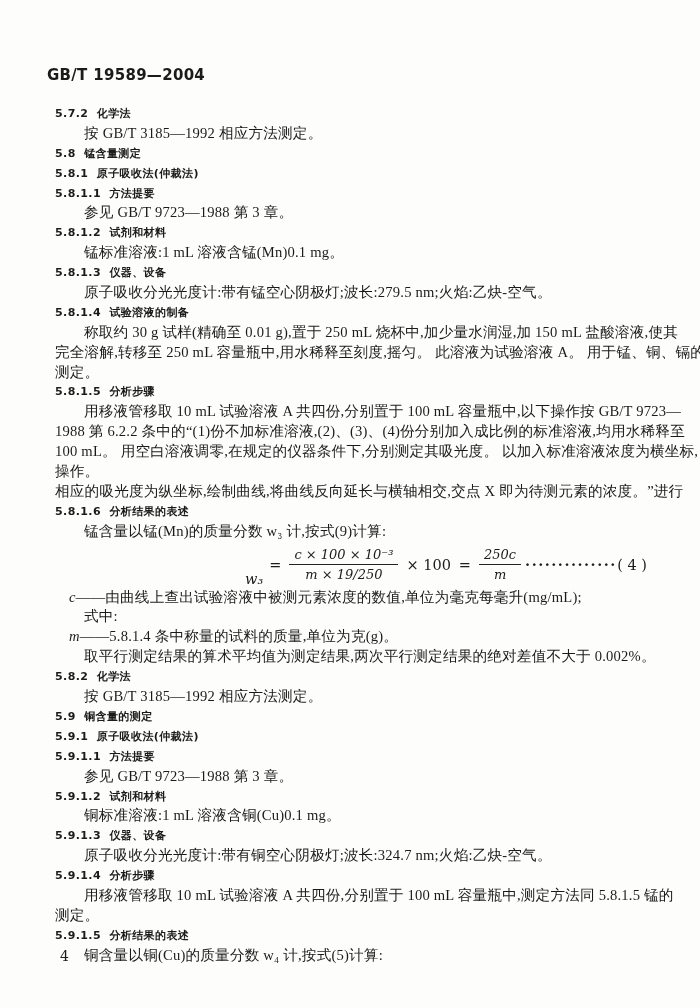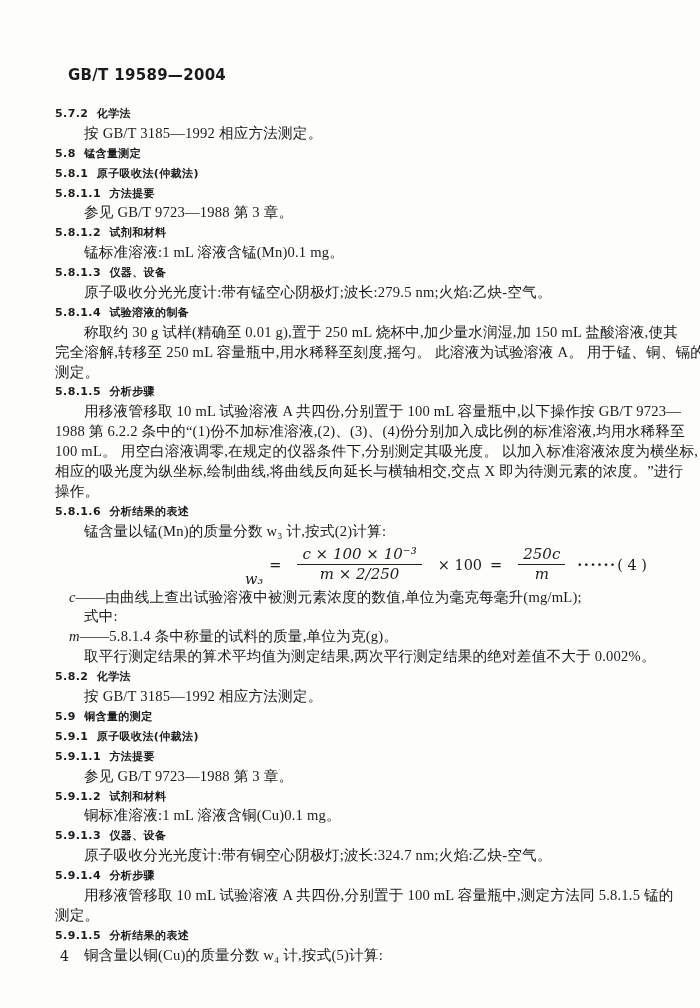--- a/index.html
+++ b/index.html
@@ -4,21 +4,21 @@
 <style>
   html,body{margin:0;padding:0;background:#ffffff;}
   .page{
     position:relative;
     width:700px;height:1008px;
     background:#fdfdfc;
     overflow:hidden;
     color:#1b1b1b;
   }
   .doc-header{
-    position:absolute;left:68px;top:66px;
+    position:absolute;left:47px;top:66px;
     font-family:"DejaVu Sans","Liberation Sans",sans-serif;
     font-weight:700;font-size:15px;letter-spacing:.3px;
     white-space:pre;
   }
   .content{
     position:absolute;left:55px;top:104px;width:592px;
   }
   .line{
     font-family:Liberation Serif, serif;
     font-size:14.6px;line-height:19.9px;height:19.9px;
@@ -35,22 +35,22 @@
     display:flex;align-items:center;
     height:44px;margin:1px 0;
     font-family:"DejaVu Serif","Liberation Serif",serif;
     font-size:14.5px;white-space:pre;
   }
   .f-left-spacer{width:190px;flex:0 0 auto;}
   .f-piece{margin:0 4px;}
   .f-var{font-style:italic;margin-right:2px;margin-top:28px;}
   .frac{
     display:inline-flex;flex-direction:column;
-    text-align:center;font-style:italic;font-size:15px;
-    margin:0 12px;vertical-align:middle;
+    text-align:center;font-style:italic;font-size:13px;
+    margin:0 4px;vertical-align:middle;
   }
   .frac .num{padding:0 5px 1px 5px;line-height:17px;}
   .frac .den{padding:1px 5px 0 5px;line-height:17px;border-top:1.4px solid #222;}
   .f-dots{
     margin-left:auto;letter-spacing:1.5px;font-weight:700;
     overflow:hidden;white-space:nowrap;
   }
   .f-label{flex:0 0 auto;}
   .page-number{
     position:absolute;left:60px;top:948px;
@@ -79,33 +79,33 @@
         <div class="line heading">5.8.1.3  仪器、设备</div>
         <div class="line body-indent">原子吸收分光光度计:带有锰空心阴极灯;波长:279.5 nm;火焰:乙炔-空气。</div>
         <div class="line heading">5.8.1.4  试验溶液的制备</div>
         <div class="line body-indent">称取约 30 g 试样(精确至 0.01 g),置于 250 mL 烧杯中,加少量水润湿,加 150 mL 盐酸溶液,使其</div>
         <div class="line body">完全溶解,转移至 250 mL 容量瓶中,用水稀释至刻度,摇匀。 此溶液为试验溶液 A。 用于锰、铜、镉的</div>
         <div class="line body">测定。</div>
         <div class="line heading">5.8.1.5  分析步骤</div>
         <div class="line body-indent">用移液管移取 10 mL 试验溶液 A 共四份,分别置于 100 mL 容量瓶中,以下操作按 GB/T 9723—</div>
         <div class="line body">1988 第 6.2.2 条中的“(1)份不加标准溶液,(2)、(3)、(4)份分别加入成比例的标准溶液,均用水稀释至</div>
         <div class="line body">100 mL。 用空白溶液调零,在规定的仪器条件下,分别测定其吸光度。 以加入标准溶液浓度为横坐标,</div>
+        <div class="line body">操作。</div>
         <div class="line body">相应的吸光度为纵坐标,绘制曲线,将曲线反向延长与横轴相交,交点 X 即为待测元素的浓度。”进行</div>
-        <div class="line body">操作。</div>
         <div class="line heading">5.8.1.6  分析结果的表述</div>
-        <div class="line body-indent">锰含量以锰(Mn)的质量分数 w₃ 计,按式(2)计算:</div>
+        <div class="line body-indent">锰含量以锰(Mn)的质量分数 w₃ 计,按式(9)计算:</div>
       </div>
 
     <div class="formula-row">
       <span class="f-left-spacer"></span>
       <span class="f-var">w₃</span>
       <span class="f-piece">=</span>
       <span class="frac">
         <span class="num">c × 100 × 10⁻³</span>
-        <span class="den">m × 2/250</span>
+        <span class="den">m × 19/250</span>
       </span>
       <span class="f-piece">× 100</span>
       <span class="f-piece">=</span>
       <span class="frac">
         <span class="num">250c</span>
         <span class="den">m</span>
       </span>
       <span class="f-dots">··························</span>
       <span class="f-label">( 4 )</span>
     </div>

